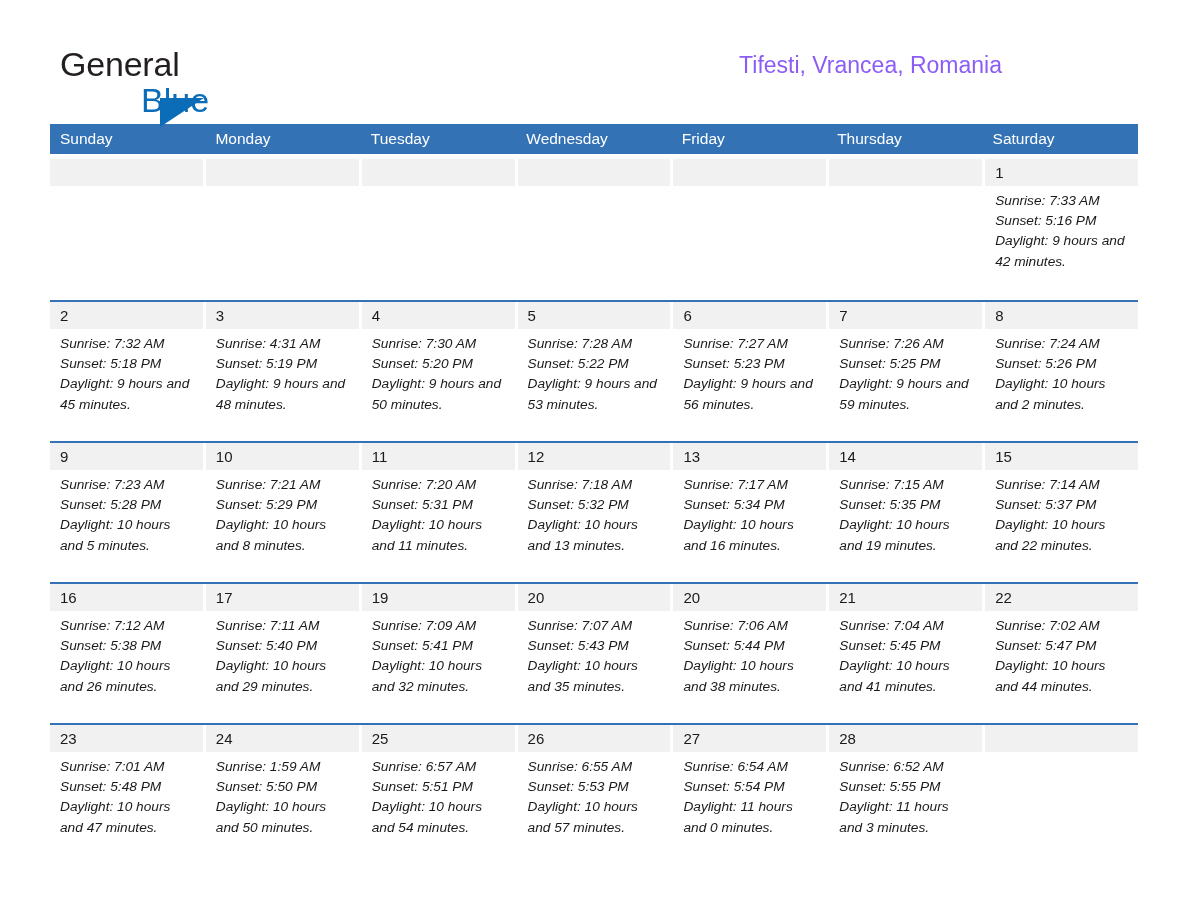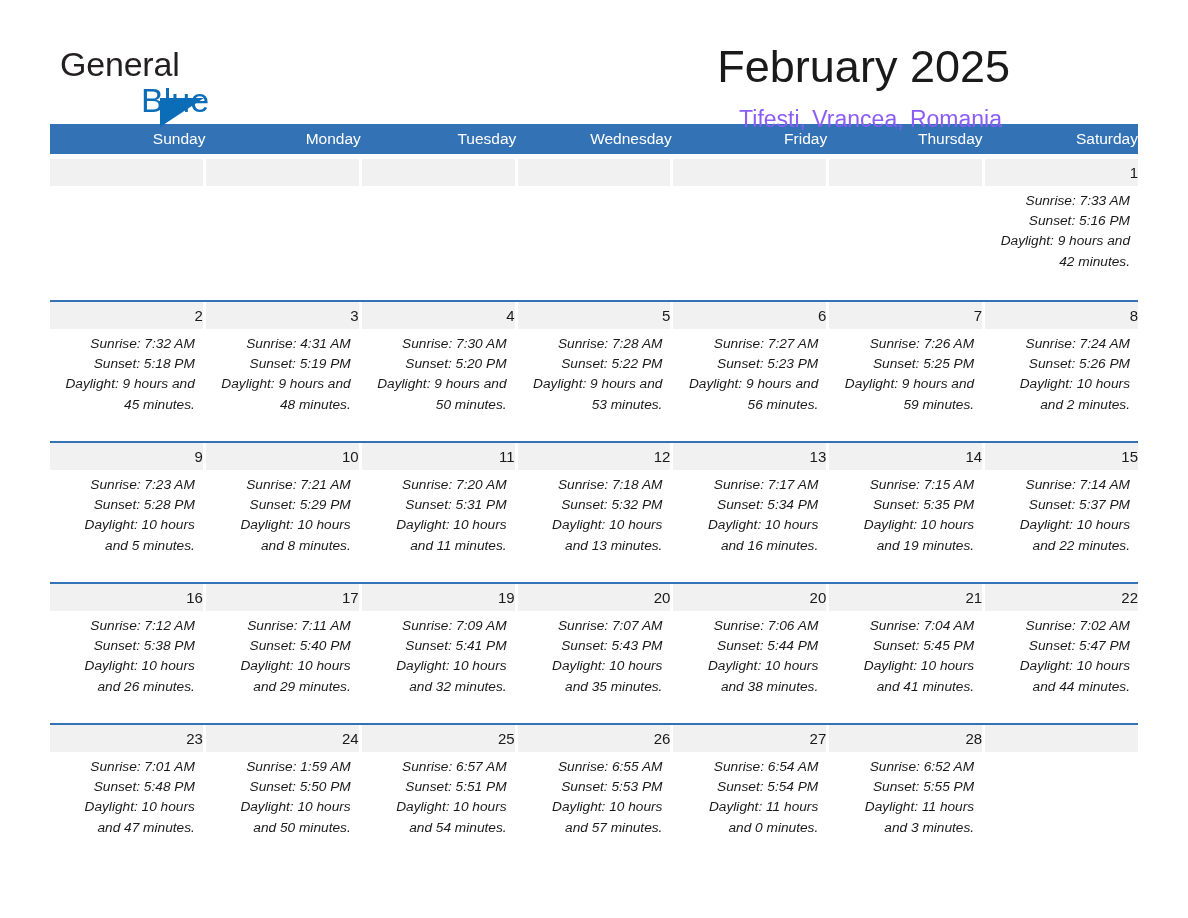--- a/index.html
+++ b/index.html
@@ -79,21 +79,20 @@
     line-height: 30px;
     font-weight: normal;
     color: #8b5cf6;
     margin: 10px 8px 0 0;
   }
 
   
   .calendar {
     margin-top: 14px;
     width: 1088px;
-    text-align: right;
   }
   .weekdays {
     display: grid;
     grid-template-columns: repeat(7, 1fr);
     background: #3372b5;
     height: 30px;
   }
   .weekday {
     color: #ffffff;
     font-size: 15.5px;
@@ -151,21 +150,20 @@
 
   <div class="header">
 
     <div class="logo">
       <div class="logo-line1">General</div>
       <div class="logo-tri"></div>
       <div class="logo-line2">Blue</div>
     </div>
 
     <div class="title-block">
-      <h1 class="cal-title">February 2025</h1>
       <h2 class="cal-subtitle">Tifesti, Vrancea, Romania</h2>
     </div>
   </div>
 
   <div class="calendar">
     <div class="weekdays">
       <div class="weekday">Sunday</div>
       <div class="weekday">Monday</div>
       <div class="weekday">Tuesday</div>
       <div class="weekday">Wednesday</div>

